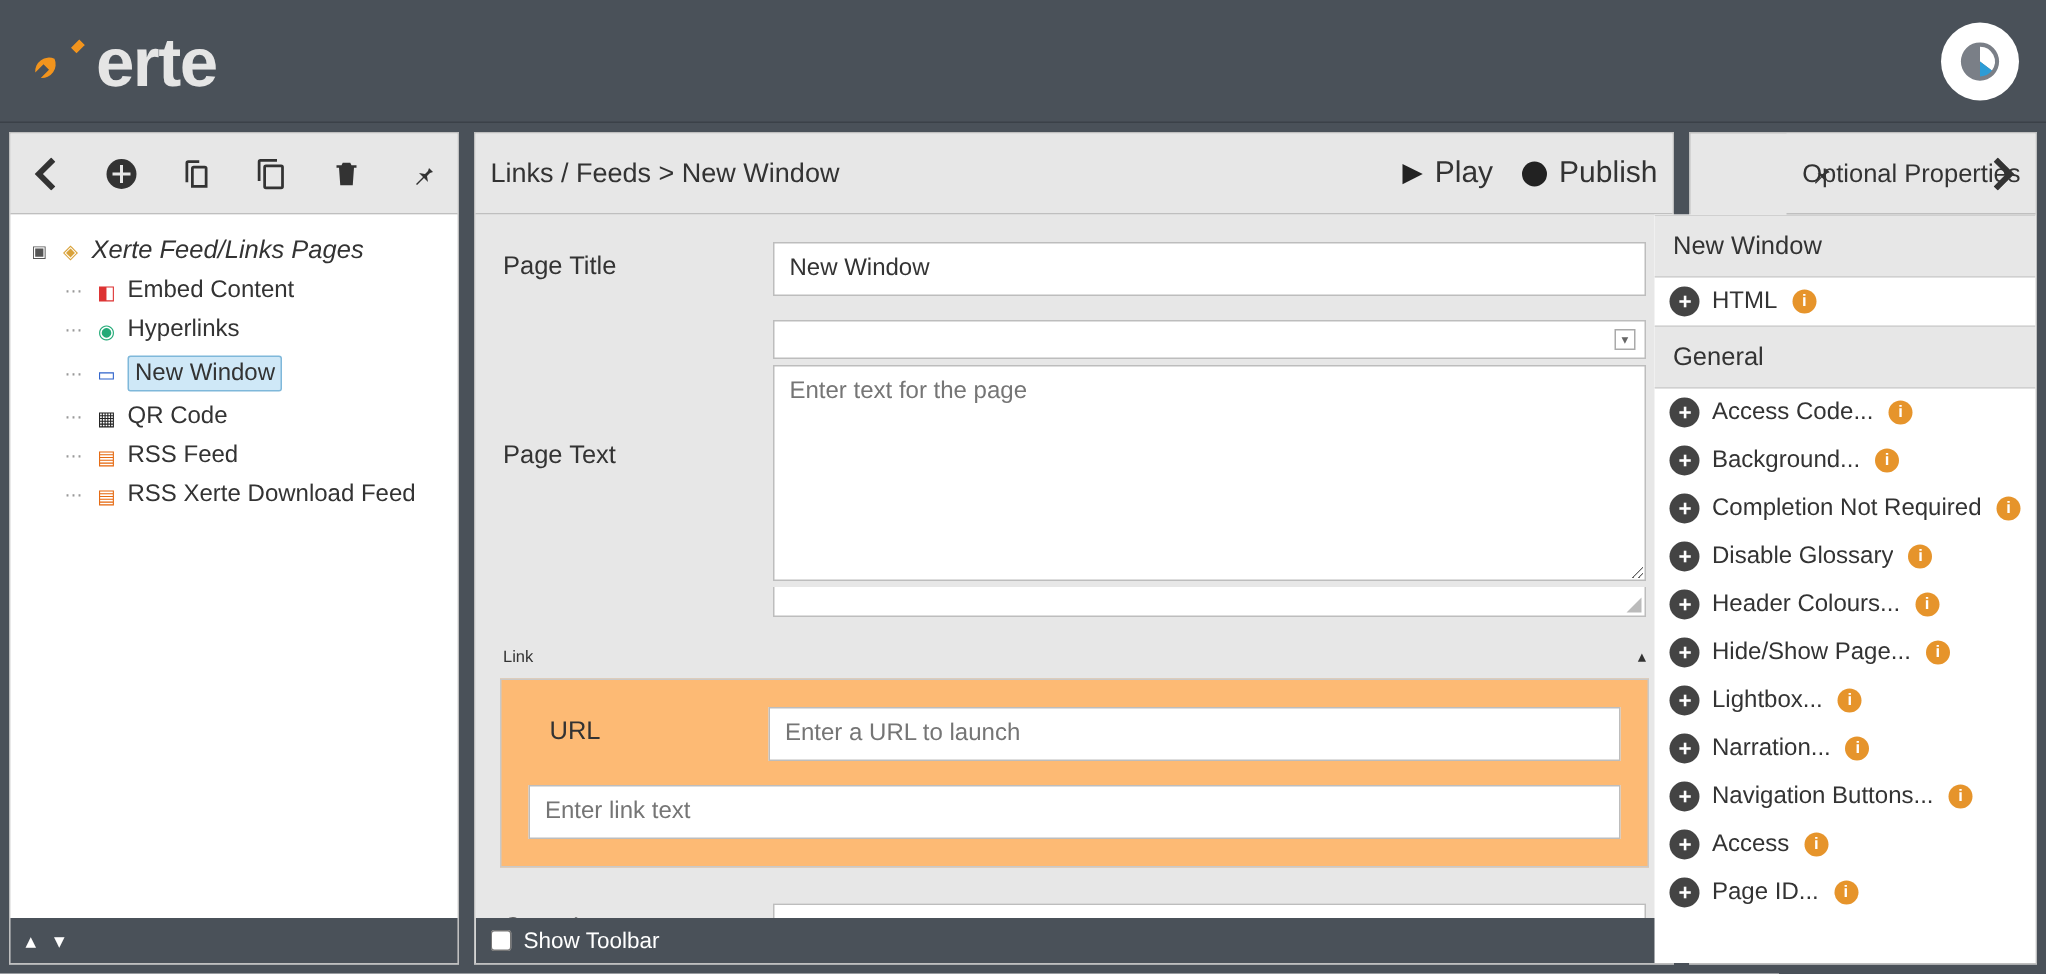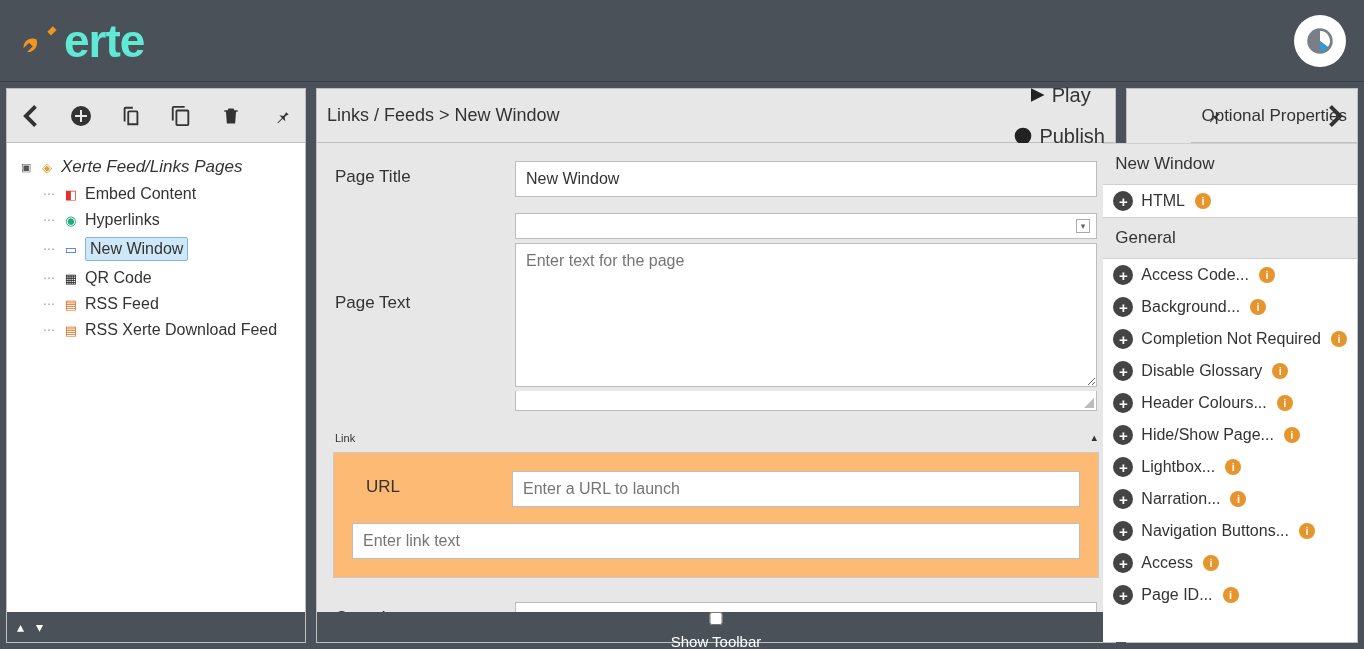--- a/index.html
+++ b/index.html
@@ -19,21 +19,21 @@
   background: #4a5159;
   display: flex;
   align-items: center;
   justify-content: space-between;
   padding: 0 18px;
   border-bottom: 1px solid #3b4148;
 }
 .logo {
   font-size: 46px;
   font-weight: 700;
-  color: #5eead4;
+  color: #e5e5e5;
   letter-spacing: -1px;
   display: flex;
   align-items: center;
 }
 .logo .wrench {
   display:inline-block;
   margin-right:2px;
 }
 .topright-badge {
   width: 52px; height: 52px;
@@ -74,21 +74,21 @@
 }
 .left .panel-head .chev { margin-right: auto; }
 .left .panel-head .pin { margin-left: auto; }
 .toolbar-icon {
   width: 30px; height:30px;
   display:flex;align-items:center;justify-content:center;
   cursor:pointer;
   color:#333;
 }
 .center .panel-head { justify-content: space-between; font-size:18px; }
-.actions { display:flex; gap:18px; align-items:center; font-size:20px;flex-direction:column; }
+.actions { display:flex; gap:18px; align-items:center; font-size:20px; }
 .action { display:flex; align-items:center; gap:6px; cursor:pointer; }
 .right .panel-head { font-size:17px; justify-content:center; position:relative;}
 .right .panel-head .pin-l { position:absolute; left:8px; }
 .right .panel-head .chev-r { position:absolute; right:6px; }
 .panel-body {
   flex:1;
   overflow:auto;
   background:#fff;
 }
 .left .panel-body { padding: 10px 6px; }
@@ -132,21 +132,21 @@
 .dropdown-bar .dd { width:14px;height:14px;border:1px solid #aaa; display:flex;align-items:center;justify-content:center;font-size:9px;color:#666;}
 .resize-stub{ height:20px; border:1px solid #bdbdbd; border-top:none; background:#fff; position:relative;}
 .resize-stub::after{content:""; position:absolute; right:2px; bottom:2px;
   width:0;height:0;border-left:10px solid transparent; border-bottom:10px solid #bbb;}
 .section-label{ font-size:11px; margin:20px 0 0 0; display:flex; align-items:center; gap:20px;justify-content:space-between;}
 .link-box{ background:#fdba74; border:1px solid #c9c9c9; padding:18px; margin-top:8px; margin-left:-2px; margin-right:-2px;}
 .link-box .row label{ width:160px; padding-left:14px;}
 .last-row{ margin-top:24px;}
 .center-footer {
   height:30px; background:#4a5159; color:#fff;
-  display:flex; align-items:center; padding:0 10px; gap:8px; font-size:15px;flex-direction:column;
+  display:flex; align-items:center; padding:0 10px; gap:8px; font-size:15px;
 }
 .center-footer input[type=checkbox]{ width:14px;height:14px;}
 
 .left-footer{
   height:30px;background:#4a5159;color:#fff;display:flex;align-items:center;gap:12px;padding:0 10px;
 }
 .left-footer .arr{ cursor:pointer; font-size:14px;}
 
 .right .panel-body{ background:#fff; padding:0; overflow-y:auto;}
 .right .panel-body::-webkit-scrollbar{width:10px;}

